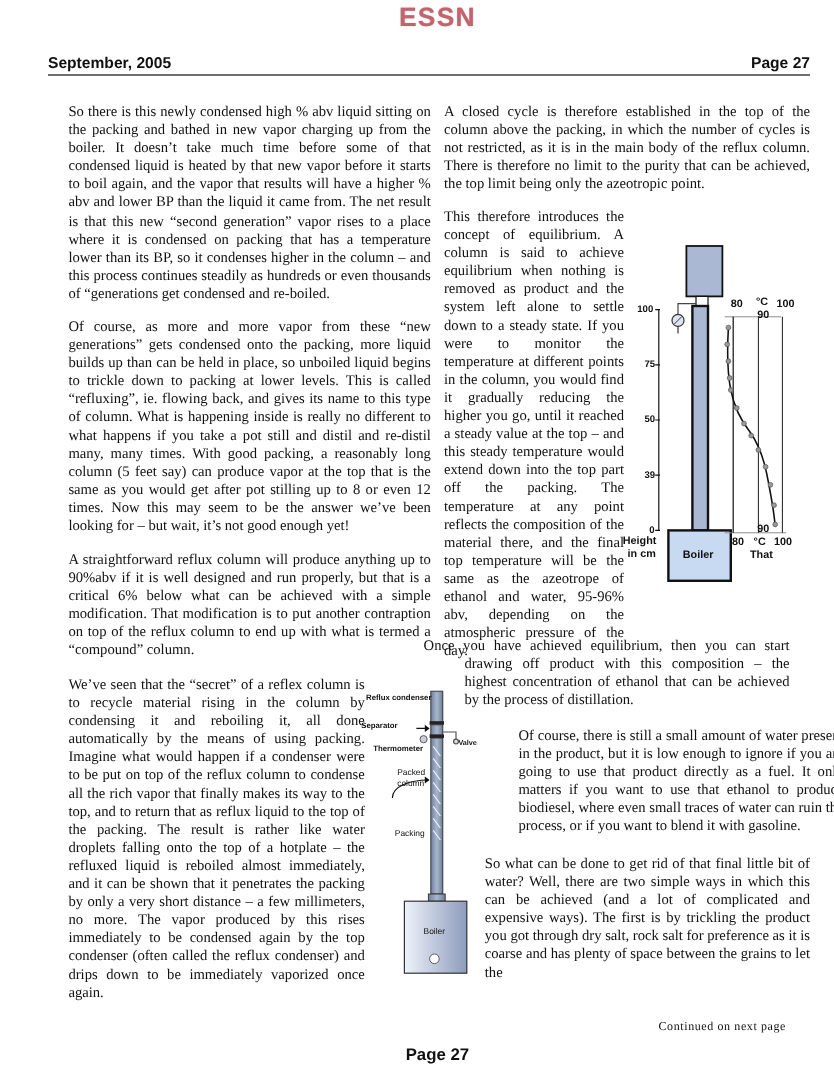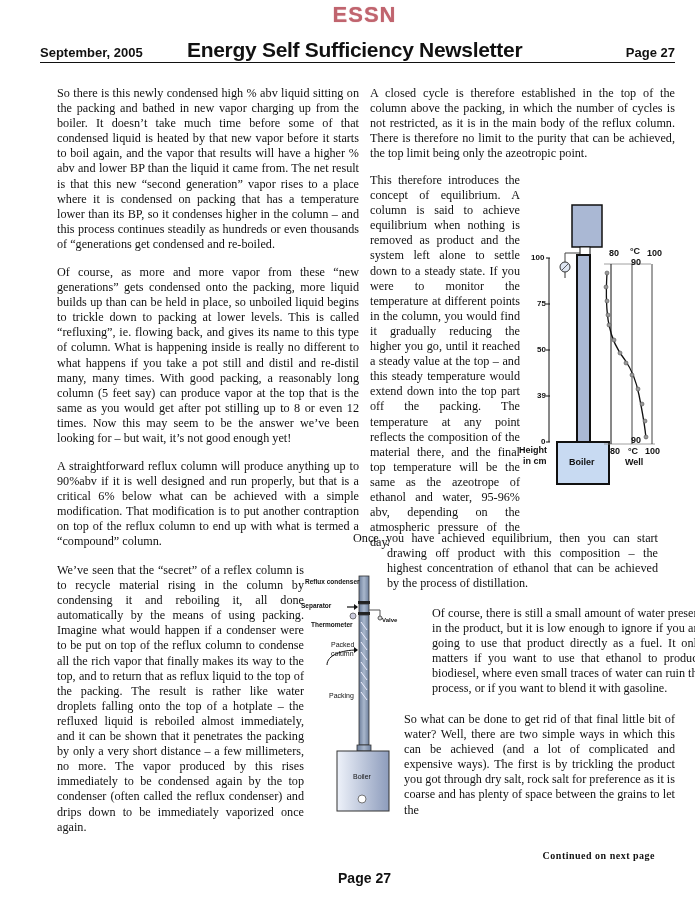--- a/index.html
+++ b/index.html
@@ -8,32 +8,31 @@
   .masthead { left:0; top:2px; width:695px; text-align:center; font-family:"Liberation Sans", sans-serif; font-weight:bold; font-size:22px; color:#c0646e; letter-spacing:1px; text-shadow:0 0 1px #d08a92; }
   .header-row { left:40px; top:38px; width:618px; height:24px; border-bottom:1.5px solid #111; font-family:"Liberation Sans", sans-serif; font-weight:bold; }
   .hdr-date { position:absolute; left:0; bottom:2px; font-size:13px; }
   .hdr-title { position:absolute; left:147px; bottom:0px; font-size:21px; letter-spacing:-0.3px; }
   .hdr-page { position:absolute; right:0; bottom:2px; font-size:13px; }
   .para { font-size:12.2px; line-height:15.1px; text-align:justify; margin:0; }
   .col-left { left:40px; width:302px; }
   .col-right { left:353px; width:305px; }
   .narrow { left:353px; width:150px; }
   .indent-block { left:387px; width:271px; }
-  .continued { right:40px; top:850px; font-family:"Liberation Serif", serif; font-weight:bold; font-size:10px; letter-spacing:0.5px; }
+  .continued { right:40px; top:850px; font-family:"Liberation Serif", serif; font-weight:normal; font-size:10px; letter-spacing:0.5px; }
   .footer { left:0; top:870px; width:695px; text-align:center; font-family:"Liberation Sans", sans-serif; font-weight:bold; font-size:14px; }
   .lbl { font-family:"Liberation Sans", sans-serif; font-size:8px; font-weight:bold; }
 </style>
 </head>
 <body>
 
 <div class="abs masthead">ESSN</div>
 
 <div class="abs header-row">
   <span class="hdr-date">September, 2005</span>
-  <span class="hdr-title">Energy Self Sufficiency Newsletter</span>
   <span class="hdr-page">Page 27</span>
 </div>
 
 <p class="abs para col-left" style="top:86px;">So there is this newly condensed high % abv liquid sitting on the packing and bathed in new vapor charging up from the boiler. It doesn’t take much time before some of that condensed liquid is heated by that new vapor before it starts to boil again, and the vapor that results will have a higher % abv and lower BP than the liquid it came from. The net result is that this new “second generation” vapor rises to a place where it is condensed on packing that has a temperature lower than its BP, so it condenses higher in the column – and this process continues steadily as hundreds or even thousands of “generations get condensed and re-boiled.</p>
 <p class="abs para col-left" style="top:265px;">Of course, as more and more vapor from these “new generations” gets condensed onto the packing, more liquid builds up than can be held in place, so unboiled liquid begins to trickle down to packing at lower levels. This is called “refluxing”, ie. flowing back, and gives its name to this type of column. What is happening inside is really no different to what happens if you take a pot still and distil and re-distil many, many times. With good packing, a reasonably long column (5 feet say) can produce vapor at the top that is the same as you would get after pot stilling up to 8 or even 12 times. Now this may seem to be the answer we’ve been looking for – but wait, it’s not good enough yet!</p>
 <p class="abs para col-left" style="top:459px;">A straightforward reflux column will produce anything up to 90%abv if it is well designed and run properly, but that is a critical 6% below what can be achieved with a simple modification. That modification is to put another contraption on top of the reflux column to end up with what is termed a “compound” column.</p>
 <p class="abs para" style="left:40px; width:247px; top:563px;">We’ve seen that the “secret” of a reflex column is to recycle material rising in the column by condensing it and reboiling it, all done automatically by the means of using packing. Imagine what would happen if a condenser were to be put on top of the reflux column to condense all the rich vapor that finally makes its way to the top, and to return that as reflux liquid to the top of the packing. The result is rather like water droplets falling onto the top of a hotplate – the refluxed liquid is reboiled almost immediately, and it can be shown that it penetrates the packing by only a very short distance – a few millimeters, no more. The vapor produced by this rises immediately to be condensed again by the top condenser (often called the reflux condenser) and drips down to be immediately vaporized once again.</p>
 
 <p class="abs para col-right" style="top:86px;">A closed cycle is therefore established in the top of the column above the packing, in which the number of cycles is not restricted, as it is in the main body of the reflux column. There is therefore no limit to the purity that can be achieved, the top limit being only the azeotropic point.</p>
 <p class="abs para narrow" style="top:173px;">This therefore introduces the concept of equilibrium. A column is said to achieve equilibrium when nothing is removed as product and the system left alone to settle down to a steady state. If you were to monitor the temperature at different points in the column, you would find it gradually reducing the higher you go, until it reached a steady value at the top – and this steady temperature would extend down into the top part off the packing. The temperature at any point reflects the composition of the material there, and the final top temperature will be the same as the azeotrope of ethanol and water, 95-96% abv, depending on the atmospheric pressure of the day.</p>
@@ -98,21 +97,21 @@
   <span class="abs lbl" style="left:6px; top:261px; font-size:9px;">in cm</span>
   <span class="abs lbl" style="left:52px; top:262px; font-size:9px;">Boiler</span>
   <span class="abs lbl" style="left:92px; top:53px; font-size:9px;">80</span>
   <span class="abs lbl" style="left:113px; top:51px; font-size:9px;">°C</span>
   <span class="abs lbl" style="left:130px; top:53px; font-size:9px;">100</span>
   <span class="abs lbl" style="left:114px; top:62px; font-size:9px;">90</span>
   <span class="abs lbl" style="left:114px; top:240px; font-size:9px;">90</span>
   <span class="abs lbl" style="left:93px; top:251px; font-size:9px;">80</span>
   <span class="abs lbl" style="left:111px; top:251px; font-size:9px;">°C</span>
   <span class="abs lbl" style="left:128px; top:251px; font-size:9px;">100</span>
-  <span class="abs lbl" style="left:108px; top:262px; font-size:9px;">Well</span>
+  <span class="abs lbl" style="left:108px; top:262px; font-size:9px;">That</span>
 </div>
 
 <div class="abs" style="left:280px; top:570px; width:100px; height:250px;">
   <svg width="100" height="250" viewBox="0 0 100 250">
     <defs>
       <linearGradient id="colg" x1="0" x2="1" y1="0" y2="0">
         <stop offset="0" stop-color="#6d7f9c"></stop>
           <stop offset="0.5" stop-color="#a9b7cc"></stop>
           <stop offset="1" stop-color="#6d7f9c"></stop>
       </linearGradient>

